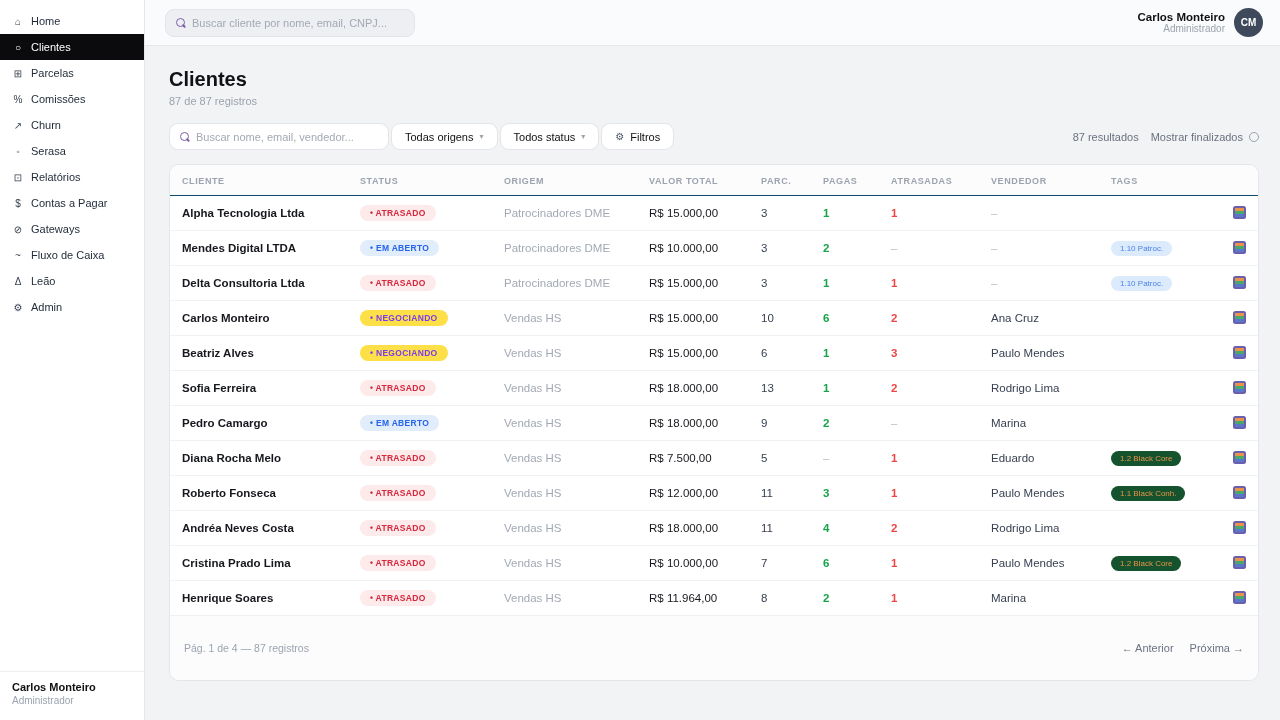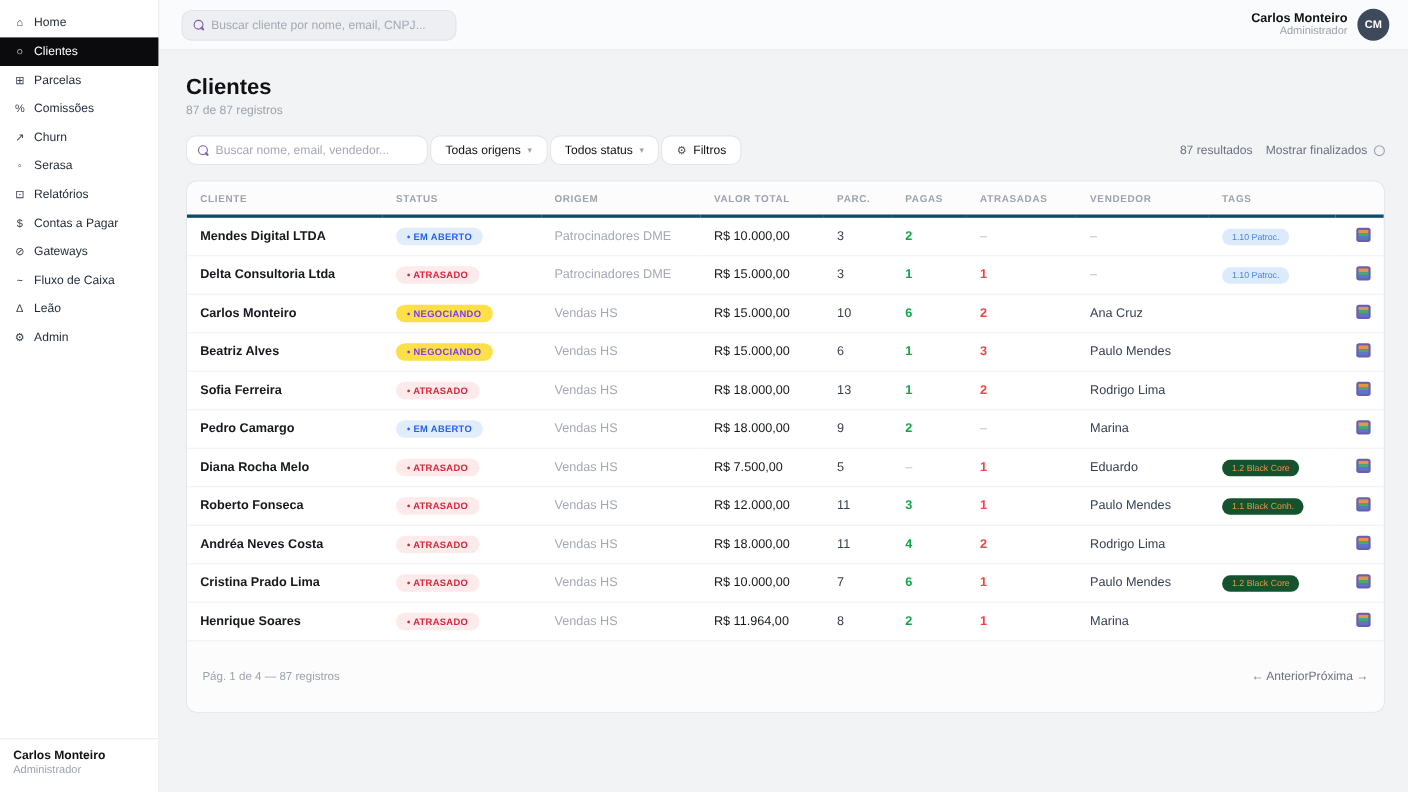--- a/index.html
+++ b/index.html
@@ -45,21 +45,21 @@
   .chip-btn { display:flex; align-items:center; gap:6px; background:#fff; border:1px solid #e3e5e8; border-radius:9px; height:27px; padding:0 13px; font-size:11px; color:#111; cursor:pointer; }
   .chip-btn .caret { font-size:8px; color:#9ca3af; }
   .gear-glyph { font-size:10px; color:#4b5563; }
   .filter-right { margin-left:auto; display:flex; align-items:center; gap:12px; font-size:11px; color:#6b7280; }
   .toggle-wrap { display:flex; align-items:center; gap:6px; cursor:pointer; }
   .toggle-circle { width:10px; height:10px; border:1.4px solid #9ca3af; border-radius:50%; }
 
   
   .table-card { margin-top:14px; background:#fff; border:1px solid #e4e6ea; border-radius:10px; overflow:hidden; }
   table { width:100%; border-collapse:collapse; table-layout:fixed; }
-  thead th { background:#fcfcfd; font-size:9px; font-weight:bold; letter-spacing:0.6px; text-transform:uppercase; color:#9ca3af; text-align:left; padding:11px 12px 9px; border-bottom:3px solid #0c4a6e; }
+  thead th { background:#fcfcfd; font-size:9px; font-weight:bold; letter-spacing:0.6px; text-transform:uppercase; color:#9ca3af; text-align:left; padding:11px 12px 9px; border-bottom:1px solid #0c4a6e; }
   tbody td { font-size:11.5px; padding:9px 12px; border-bottom:1px solid #f1f2f4; color:#374151; vertical-align:middle; }
   tbody tr:last-child td { border-bottom:none; }
   td.c-cliente { font-weight:bold; color:#16181d; font-size:11.5px; }
   td.c-origem { color:#a3a9b4; }
   td.c-valor { color:#16181d; }
   td.c-pagas { color:#16a34a; font-weight:bold; }
   td.c-atrasadas { color:#ef4444; font-weight:bold; }
   td .dash { color:#b8bcc4; font-weight:normal; }
   td.c-vendedor { color:#374151; }
   .pill { display:inline-block; font-size:8.5px; font-weight:bold; letter-spacing:0.3px; border-radius:999px; padding:3px 10px; white-space:nowrap; }
@@ -67,21 +67,21 @@
   .pill.aberto { background:#e2edfc; color:#2563eb; }
   .pill.negociando { background:#fde047; color:#7c3aed; }
   .tag { display:inline-block; font-size:8px; border-radius:999px; padding:3px 9px; white-space:nowrap; }
   .tag.blue { background:#dcebfc; color:#4b82e8; }
   .tag.orange { background:#14532d; color:#e8924a; }
   .row-action { width:13px; height:13px; border-radius:2.5px; background:#6a5fae; position:relative; display:inline-block; cursor:pointer; }
   .row-action::before { content:""; position:absolute; left:2px; top:2px; right:2px; bottom:2px;
     background:linear-gradient(180deg,#e8924a 0 34%, #4aa86b 34% 64%, #5a77c9 64% 100%); }
   .table-footer { display:flex; align-items:center; justify-content:space-between; background:#fcfcfd; border-top:1px solid #eef0f2; padding:26px 14px; }
   .tf-summary { font-size:10.5px; color:#9ca3af; }
-  .tf-links { display:flex; font-size:11px; color:#6b7280; }
+  .tf-links { display:flex; gap:16px; font-size:11px; color:#6b7280; }
   .tf-links span { cursor:pointer; }
 </style>
 </head>
 <body>
 
 <div class="app">
 
   <aside class="sidebar">
     <nav class="nav">
   <div class="nav-item">
@@ -218,20 +218,32 @@
                 <th>VALOR TOTAL</th>
                 <th>PARC.</th>
                 <th>PAGAS</th>
                 <th>ATRASADAS</th>
                 <th>VENDEDOR</th>
                 <th>TAGS</th>
                 <th></th>
               </tr>
           </thead>
           <tbody id="table-body">
+  <tr>
+    <td class="c-cliente">Alpha Tecnologia Ltda</td>
+    <td><span class="pill atrasado">• ATRASADO</span></td>
+    <td class="c-origem">Patrocinadores DME</td>
+    <td class="c-valor">R$ 15.000,00</td>
+    <td class="c-parc">3</td>
+    <td class="c-pagas">1</td>
+    <td class="c-atrasadas">1</td>
+    <td class="c-vendedor"><span class="dash">–</span></td>
+    <td class="c-tags"></td>
+    <td style="text-align:right;"><span class="row-action"></span></td>
+  </tr>
 
 
   <tr>
     <td class="c-cliente">Mendes Digital LTDA</td>
     <td><span class="pill aberto">• EM ABERTO</span></td>
     <td class="c-origem">Patrocinadores DME</td>
     <td class="c-valor">R$ 10.000,00</td>
     <td class="c-parc">3</td>
     <td class="c-pagas">2</td>
     <td class="c-atrasadas"><span class="dash">–</span></td>

